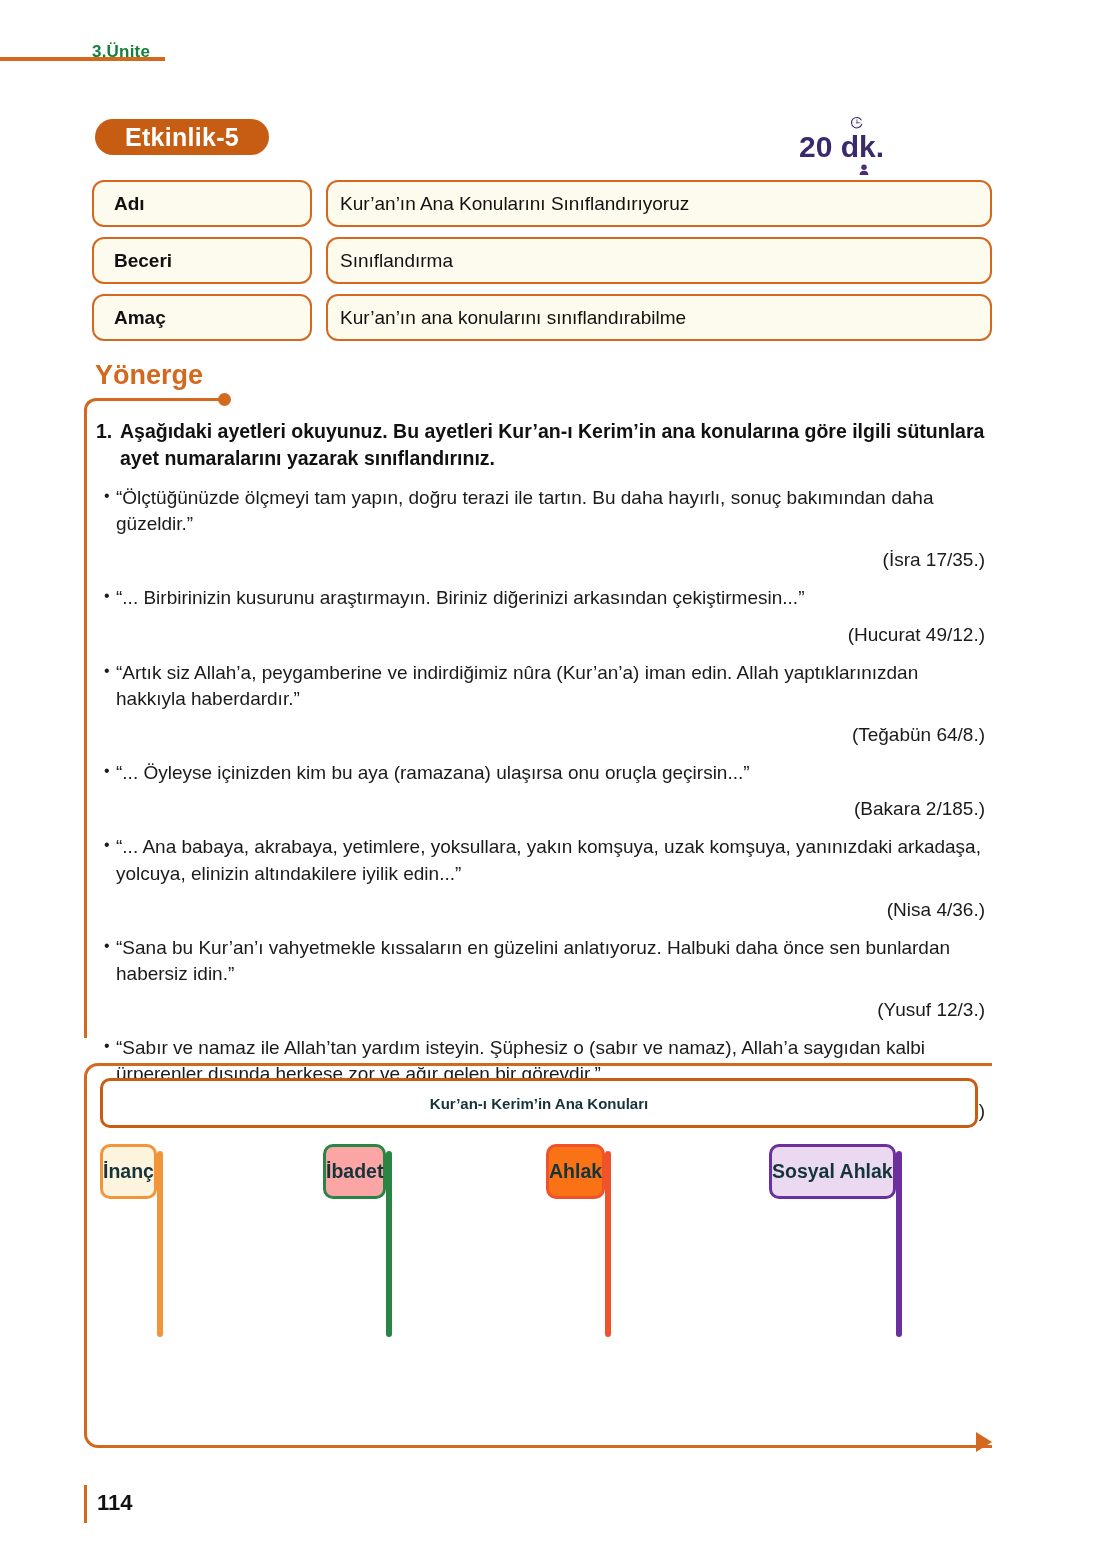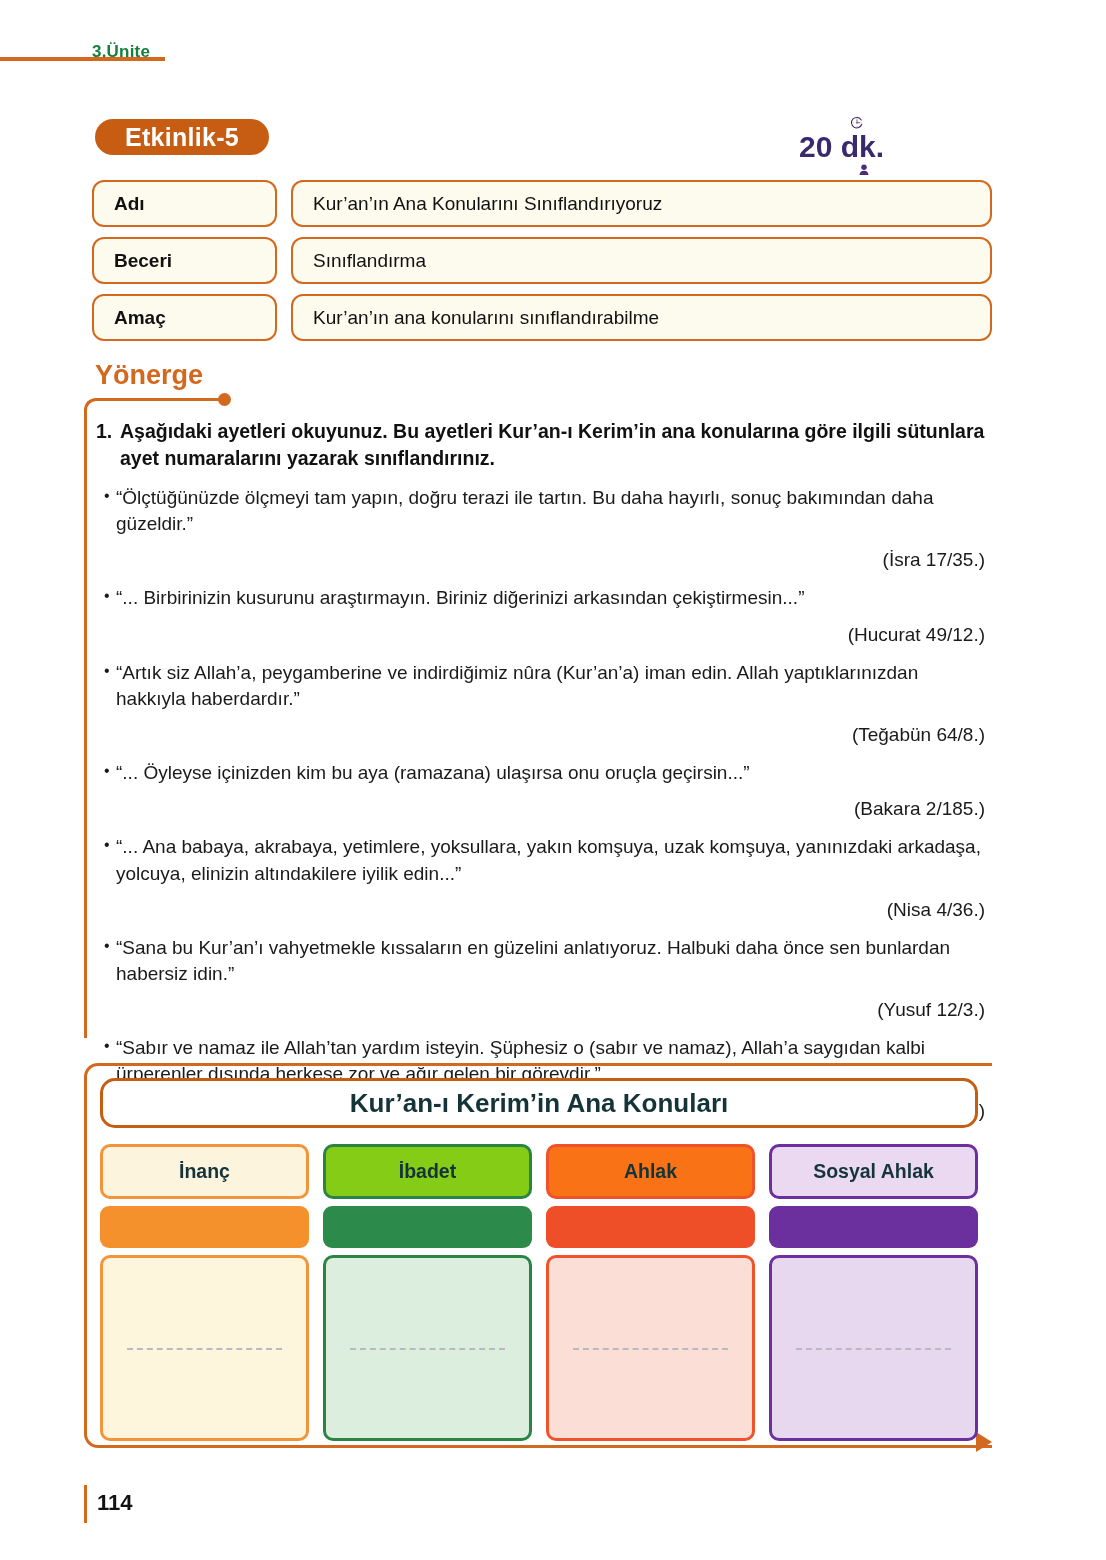--- a/index.html
+++ b/index.html
@@ -81,41 +81,41 @@
     left: 92px;
     width: 900px;
   }
   .info-row {
     display: flex;
     align-items: stretch;
     margin-bottom: 10px;
     height: 47px;
   }
   .info-key {
-    width: 185px;
+    width: 220px;
     background: #fdfbee;
     border: 2px solid #d2691e;
     border-radius: 12px;
     display: flex;
     align-items: center;
     padding-left: 20px;
     box-sizing: border-box;
     font-size: 19px;
     font-weight: 700;
     color: #111111;
   }
   .info-val {
     flex: 1;
     margin-left: 14px;
     background: #fdfbee;
     border: 2px solid #d2691e;
     border-radius: 12px;
     display: flex;
     align-items: center;
-    padding-left: 20px;
+    padding-left: 12px;
     box-sizing: border-box;
     font-size: 19px;
     color: #111111;
   }
 
   
   .yonerge {
     position: absolute;
     top: 360px;
     left: 95px;
@@ -215,36 +215,36 @@
   }
   .table-inner {
     position: absolute;
     top: 1078px;
     left: 100px;
     width: 878px;
   }
   .table-title {
     height: 50px;
     border: 3px solid #c65d13;
-    border-radius: 15px;
+    border-radius: 10px;
     display: flex;
     align-items: center;
     justify-content: center;
-    font-size: 26px;
+    font-size: 15px;
     font-weight: 700;
     color: #14343a;
     background: #ffffff;
     box-sizing: border-box;
   }
   .cols {
     display: flex;
     gap: 14px;
     margin-top: 16px;
   }
-  .col { flex: 1; display: flex; flex-direction: column; border-radius: 30px; }
+  .col { flex: 1; display: flex; flex-direction: row; border-radius: 30px; }
   .col-head {
     height: 55px;
     border-radius: 10px;
     border: 3px solid;
     display: flex;
     align-items: center;
     justify-content: center;
     font-size: 19.5px;
     font-weight: 700;
     color: #14343a;
@@ -394,21 +394,21 @@
 
     <div class="col">
       <div class="col-head" style="border-color: rgb(242, 148, 58); background: rgb(253, 244, 221);">İnanç</div>
       <div class="col-bar" style="background: rgb(245, 145, 45);"></div>
       <div class="col-box" style="border-color: rgb(242, 148, 58); background: rgb(253, 245, 220);">
         <div class="write-line"></div>
       </div>
     </div>
 
     <div class="col">
-      <div class="col-head" style="border-color: rgb(42, 133, 69); background: #84cc16;">İbadet</div>
+      <div class="col-head" style="border-color: rgb(42, 133, 69); background: #fca5a5;">İbadet</div>
       <div class="col-bar" style="background: rgb(44, 138, 74);"></div>
       <div class="col-box" style="border-color: rgb(42, 133, 69); background: rgb(220, 238, 222);">
         <div class="write-line"></div>
       </div>
     </div>
 
     <div class="col">
       <div class="col-head" style="border-color: rgb(240, 82, 43); background: #f97316;">Ahlak</div>
       <div class="col-bar" style="background: rgb(239, 79, 40);"></div>
       <div class="col-box" style="border-color: rgb(240, 82, 43); background: rgb(251, 223, 214);">

